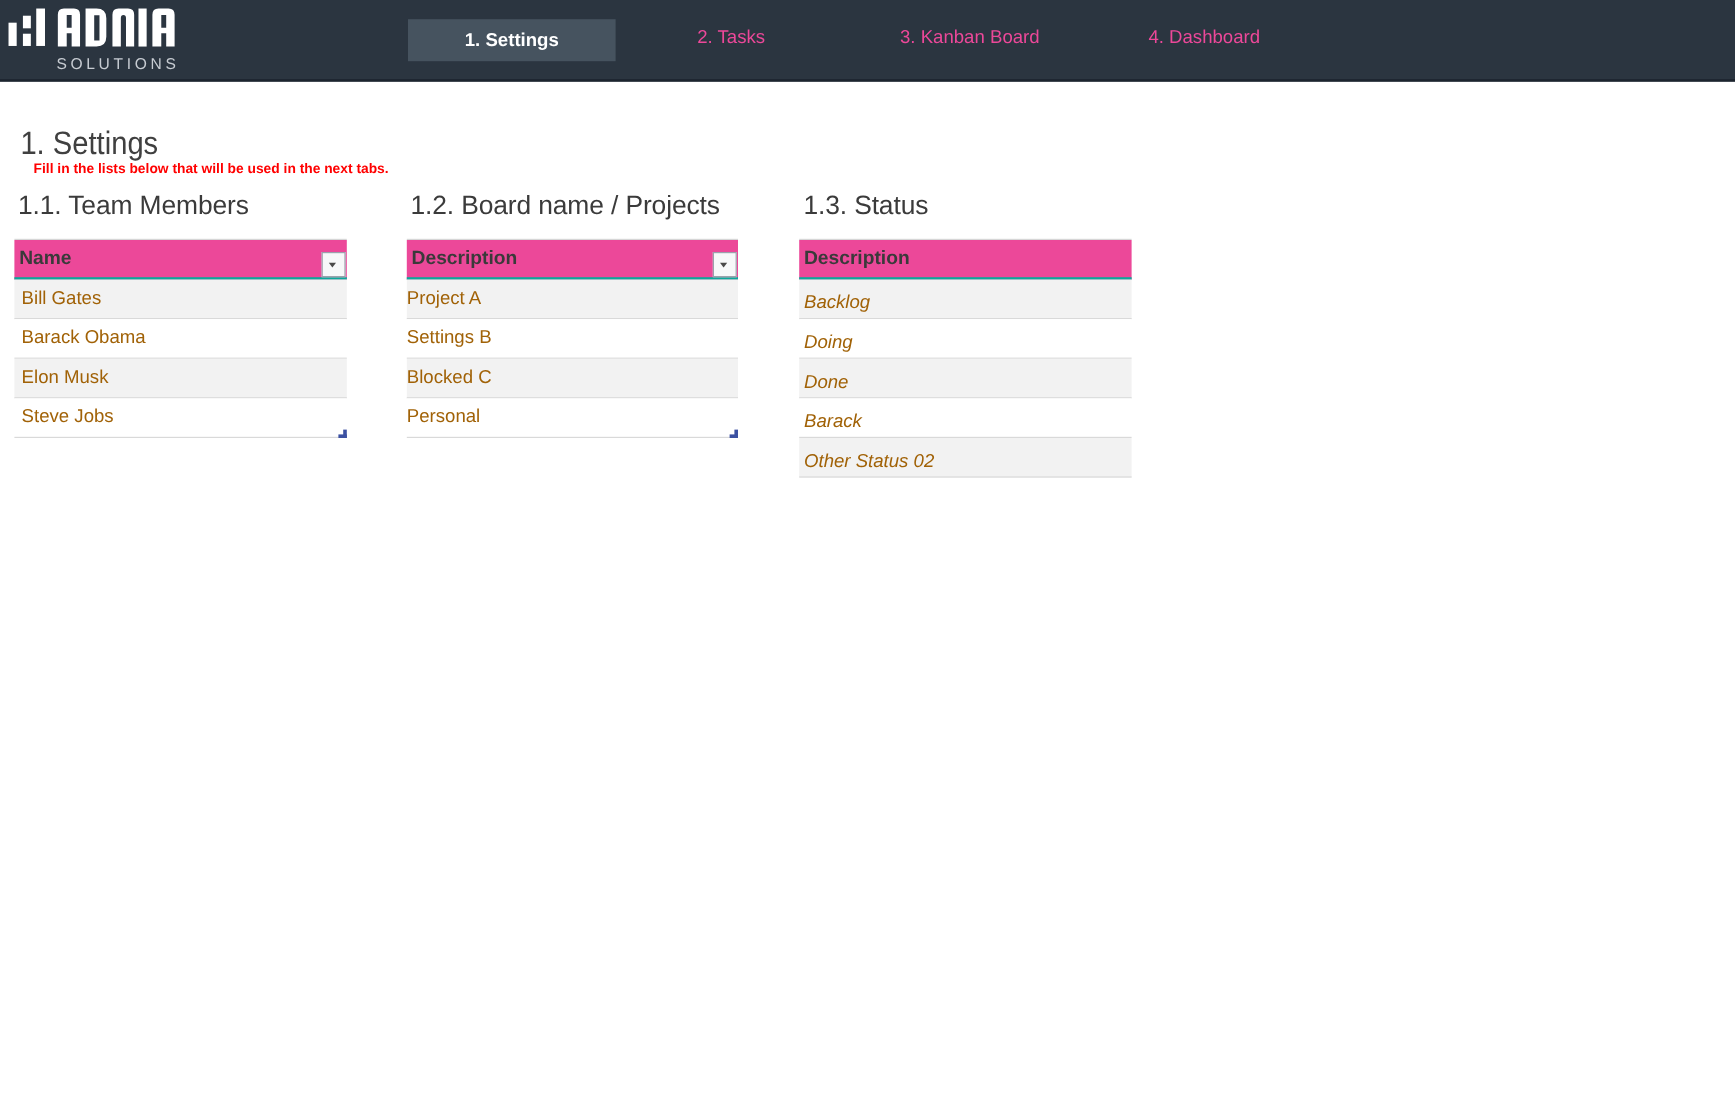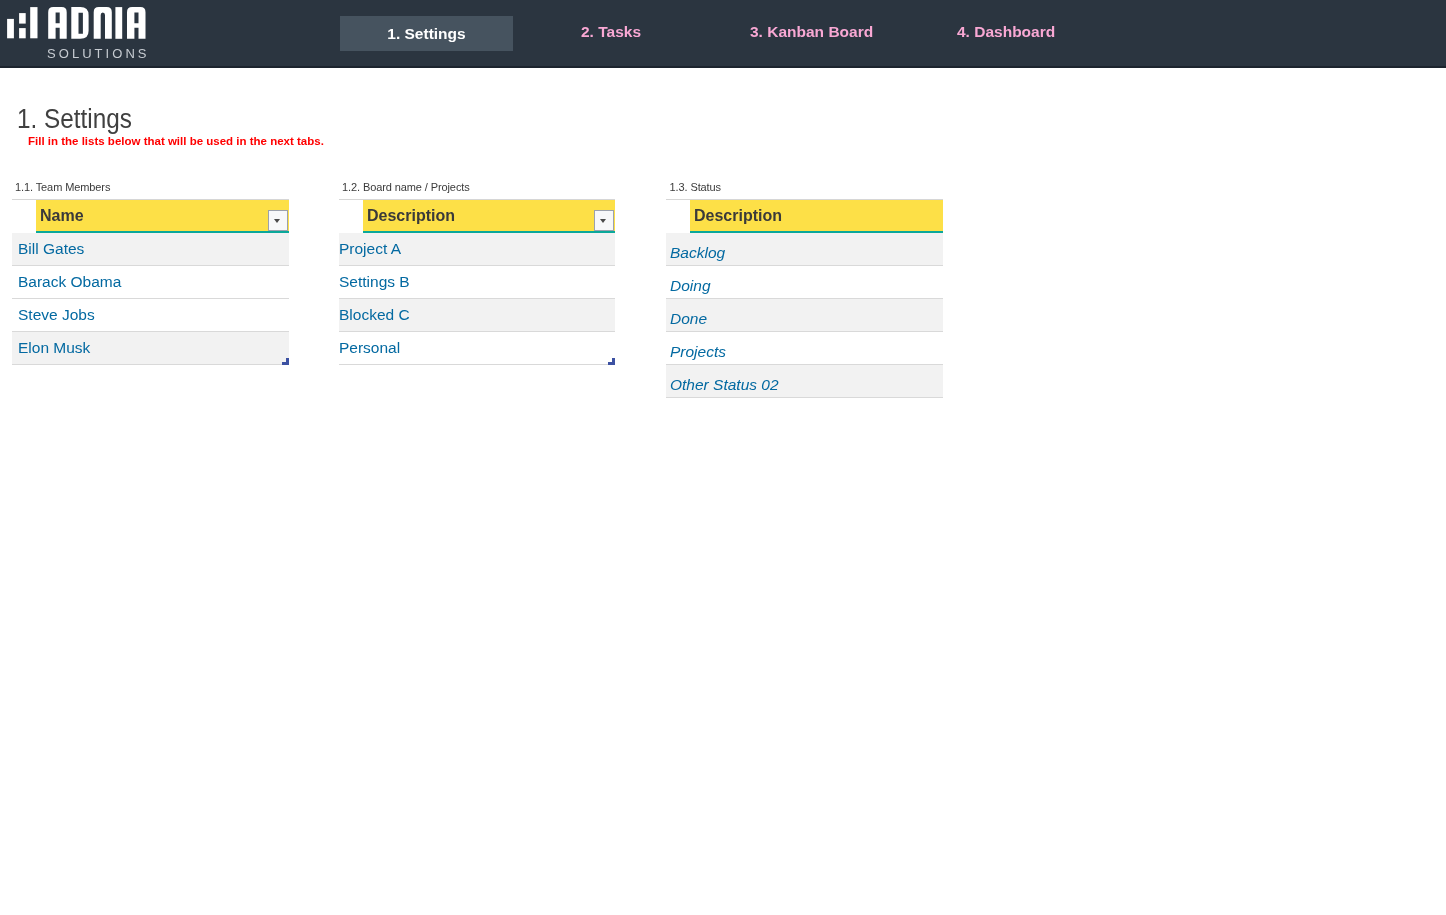--- a/index.html
+++ b/index.html
@@ -3,36 +3,36 @@
 <meta charset="utf-8">
 <style>
 * { margin:0; padding:0; box-sizing:border-box; }
 html,body { width:1446px; height:915px; background:#ffffff; font-family:"Liberation Sans",sans-serif; overflow:hidden; }
 #page { position:relative; width:1446px; height:915px; }
 
 
 .topbar { position:absolute; left:0; top:0; width:1446px; height:68px;
   background:#2b3540; border-bottom:2px solid #1c242e; }
 .logo { position:absolute; left:0; top:0; }
-.navtab { position:absolute; top:0; height:78px; line-height:66px; color:#f9a8d4;
-  font-weight:bold; font-size:15.5px; white-space:nowrap; line-height:64px; }
+.navtab { position:absolute; top:0; height:78px; line-height:66px; color:#ec4899;
+  font-weight:normal; font-size:15.5px; white-space:nowrap; line-height:64px; }
 .tab-active { position:absolute; left:340px; top:16px; width:173px; height:35px;
   background:#46535f; color:#fff; font-weight:bold; font-size:15.5px;
   line-height:35px; text-align:center; }
 
 
 .h1 { position:absolute; left:17px; top:104px; font-size:27px; color:#404040; transform:scaleX(0.9); transform-origin:0 0; }
 .rednote { position:absolute; left:16px; top:134.5px; font-size:11.5px; font-weight:bold; color:#ff0000;margin-left:12px; }
-.sect { position:absolute; top:181px; font-size:11px; letter-spacing:-0.1px; color:#3b3b3b; }
+.sect { position:absolute; top:158px; font-size:22px; letter-spacing:-0.1px; color:#3b3b3b; }
 
 
 .tbl { position:absolute; top:199px; border-top:1px solid #d6d6d6; }
-.thead { position:relative; height:33px; background:#fde047; border-bottom:2px solid #0ba89a;margin-left:24px; }
+.thead { position:relative; height:33px; background:#ec4899; border-bottom:2px solid #0ba89a; }
 .thead .txt { position:absolute; left:4px; top:7px; font-size:16px; font-weight:bold; color:#3a3a3a; }
-.row { position:relative; height:33px; border-bottom:1px solid #d9d9d9; font-size:15.5px; color:#0369a1; }
+.row { position:relative; height:33px; border-bottom:1px solid #d9d9d9; font-size:15.5px; color:#a16207; }
 .row .txt { position:absolute; left:6px; top:7px; }
 .g { background:#f2f2f2; }
 .w { background:#ffffff; }
 .statrow .txt { top:10.5px; left:4px;font-style:italic; }
 #t2 .row .txt { left:0; }
 
 
 .dd { position:absolute; top:10px; right:1px; width:20.5px; height:20.5px; background:#f7f8f9;
   border:1px solid #9ba1ac; }
 .dd:after { content:""; position:absolute; left:5.6px; top:8.3px; width:0; height:0;
@@ -89,25 +89,25 @@
     <div class="thead">
         <span class="txt">Name</span>
         <span class="dd"></span>
       </div>
     <div class="row g">
         <span class="txt">Bill Gates</span>
       </div>
     <div class="row w">
         <span class="txt">Barack Obama</span>
       </div>
+    <div class="row g">
+        <span class="txt">Elon Musk</span>
+      </div>
     <div class="row w">
         <span class="txt">Steve Jobs</span>
-      </div>
-    <div class="row g">
-        <span class="txt">Elon Musk</span>
       </div>
     <div class="handle" style="left:270px; top:158px;">
         <span class="v"></span>
         <span class="h"></span>
       </div>
   </div>
 
   <div class="tbl" id="t2" style="left:339px; width:276px;">
     <div class="thead">
         <span class="txt">Description</span>
@@ -138,20 +138,20 @@
     <div class="row g statrow">
         <span class="txt">Backlog</span>
       </div>
     <div class="row w statrow">
         <span class="txt">Doing</span>
       </div>
     <div class="row g statrow">
         <span class="txt">Done</span>
       </div>
     <div class="row w statrow">
-        <span class="txt">Projects</span>
+        <span class="txt">Barack</span>
       </div>
     <div class="row g statrow">
         <span class="txt">Other Status 02</span>
       </div>
   </div>
 
 </div>
 
 </body></html>

